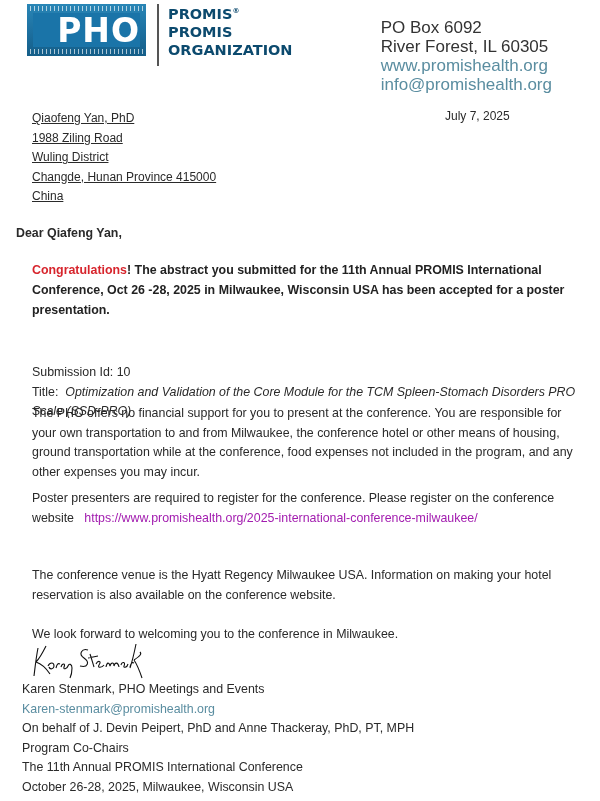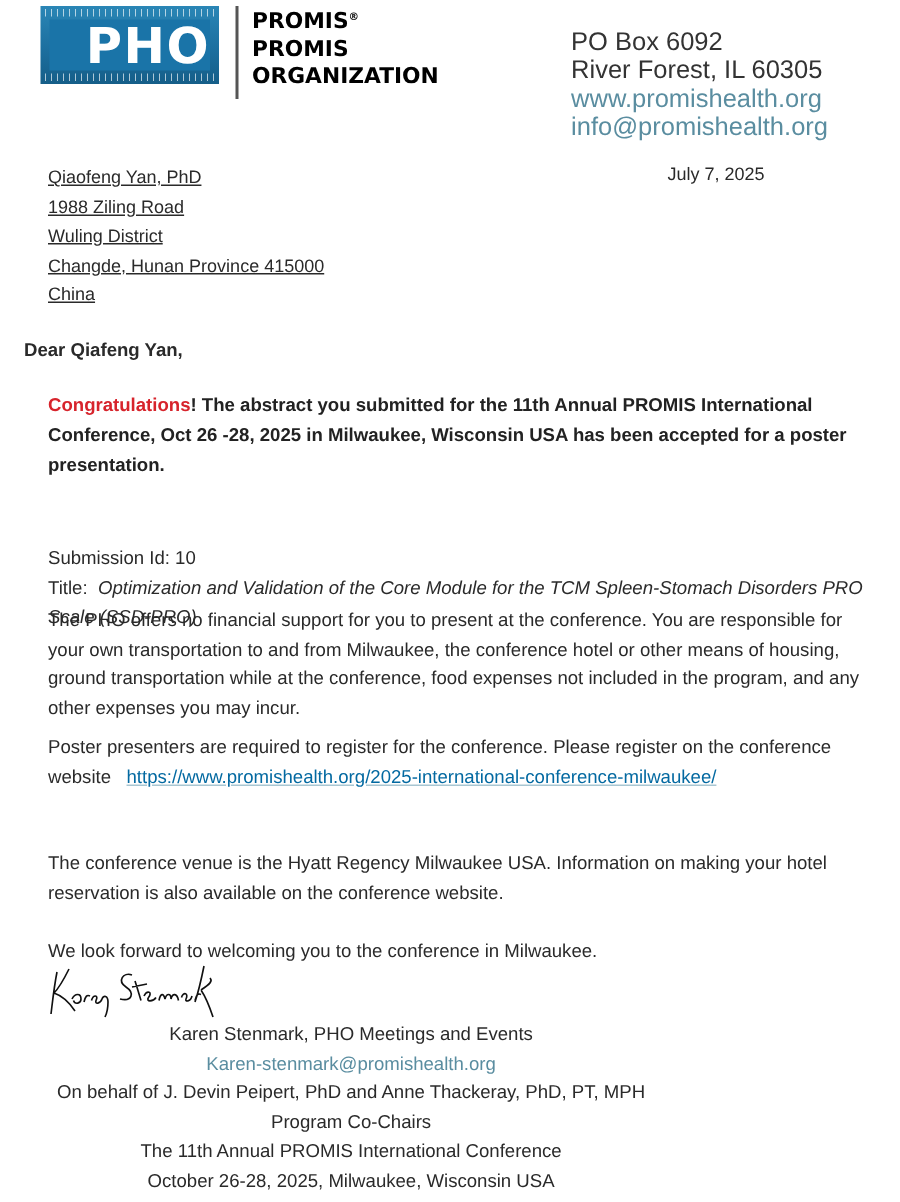--- a/index.html
+++ b/index.html
@@ -25,21 +25,21 @@
     position: absolute; left: 6px; right: 6px; top: 9px; bottom: 9px;
     background: #1a74a8;
     display: flex; align-items: center; justify-content: flex-end;
   }
   .logo-text {
     color: #ffffff; font-family: "DejaVu Sans", sans-serif; font-weight: bold;
     font-size: 33px; letter-spacing: 1px; line-height: 1;
   }
   .logo-divider { left: 157px; top: 4px; width: 1.5px; height: 62px; background: #555; }
   .org-name {
-    left: 168px; top: 2px; color: #000000; font-family: "DejaVu Sans", sans-serif;
+    left: 168px; top: 2px; color: #0c4a6e; font-family: "DejaVu Sans", sans-serif;
     font-weight: bold; font-size: 14.5px; line-height: 18px;
   }
   .org-name sup { font-size: 7px; vertical-align: super; }
   .contact {
     right: 48px; top: 18px; text-align: left; font-size: 17px; line-height: 19px; color: #333;
   }
   .contact .link { color: #5a8da0; }
   
   .addr { left: 32px; top: 109px; line-height: 19.5px; font-size: 12px; color: #2a2a2a; text-decoration: underline; }
   .date { left: 445px; top: 109px; font-size: 12px; }
@@ -48,23 +48,23 @@
     left: 32px; top: 260px; width: 540px; font-weight: bold; line-height: 20px; font-size: 12.4px; color: #222;
   }
   .red { color: #d7242c; }
   .submission { left: 32px; top: 340px; line-height: 19.5px; }
   .submission i { font-style: italic; }
   .para { left: 32px; width: 545px; line-height: 19.5px; }
   .p1 { top: 404px; }
   .p2 { top: 489px; }
   .p3 { top: 566px; }
   .p4 { top: 625px; }
-  .link-inline { color: #0369a1; text-decoration: underline; text-decoration-color: #a8c6d2; }
+  .link-inline { color: #a21caf; text-decoration-color: #a8c6d2; }
   .signature { left: 30px; top: 640px; width: 130px; height: 40px; }
-  .sig-block { left: 38px; top: 680px; line-height: 19.5px; text-align: center; }
+  .sig-block { left: 22px; top: 680px; line-height: 19.5px; }
   .sig-email { color: #5a8da0; }
 </style>
 </head>
 <body>
 
 <div class="abs logo-box">
   <div class="ruler-top"></div>
   <div class="logo-inner">
     <span class="logo-text">PHO</span>
   </div>

